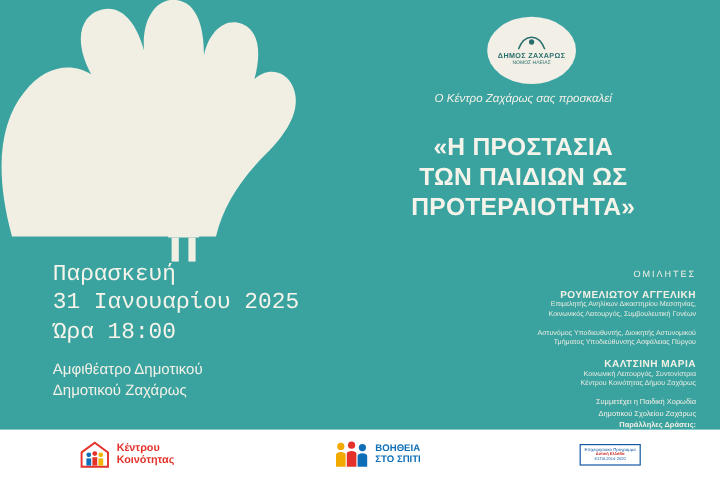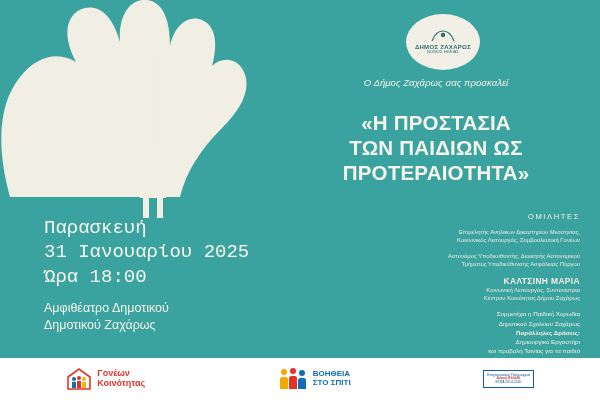--- a/index.html
+++ b/index.html
@@ -140,20 +140,21 @@
     left: 330px;
     top: 212px;
     width: 250px;
     text-align: right;
     color: #f2efe4;
   }
   .speakers-head {
     font-size: 7.6px;
     letter-spacing: 1.6px;
     margin-bottom: 7px;
+    margin-top: 12px;
   }
   .speaker { margin-bottom: 7px; }
   .speaker-name {
     font-size: 8.4px;
     font-weight: bold;
     letter-spacing: .4px;
   }
   .speaker-role {
     font-size: 5.9px;
     line-height: 1.42;
@@ -221,21 +222,21 @@
   <div class="logo">
     <svg class="logo-mark" viewBox="0 0 26 14">
       <path d="M2,12 C5,4 10,2 13,2 C16,2 21,4 24,12" fill="none" stroke="#2a6f6d" stroke-width="1.2"></path>
       <circle cx="13" cy="6" r="2.2" fill="#2a6f6d"></circle>
     </svg>
     <div class="logo-title">ΔΗΜΟΣ ΖΑΧΑΡΩΣ</div>
     <div class="logo-sub">ΝΟΜΟΣ ΗΛΕΙΑΣ</div>
   </div>
 
   <div class="invite">
-    <div class="invite-line">Ο Δήμος Ζαχάρως σας προσκαλεί</div>
+    <div class="invite-line">Ο Κέντρο Ζαχάρως σας προσκαλεί</div>
   </div>
 
   <div class="title">
     <div>«Η ΠΡΟΣΤΑΣΙΑ</div>
     <div>ΤΩΝ ΠΑΙΔΙΩΝ ΩΣ</div>
     <div>ΠΡΟΤΕΡΑΙΟΤΗΤΑ»</div>
   </div>
 
 
   <div class="when">
@@ -246,20 +247,21 @@
 
   <div class="where">
     <div>Αμφιθέατρο Δημοτικού</div>
     <div>Δημοτικού Ζαχάρως</div>
   </div>
 
   <div class="speakers">
     <div class="speakers-head">ΟΜΙΛΗΤΕΣ</div>
 
     <div class="speaker">
+      <div class="speaker-name">ΡΟΥΜΕΛΙΩΤΟΥ ΑΓΓΕΛΙΚΗ</div>
       <div class="speaker-role">Επιμελητής Ανηλίκων Δικαστηρίου Μεσσηνίας,</div>
       <div class="speaker-role">Κοινωνικός Λειτουργός, Συμβουλευτική Γονέων</div>
     </div>
 
     <div class="speaker">
       <div class="speaker-role">Αστυνόμος Υποδιευθυντής, Διοικητής Αστυνομικού</div>
       <div class="speaker-role">Τμήματος Υποδιεύθυνσης Ασφάλειας Πύργου</div>
     </div>
 
     <div class="speaker">
@@ -283,21 +285,21 @@
       <svg width="26" height="24" viewBox="0 0 26 24">
         <path d="M2,10 L13,2 L24,10 L24,22 L2,22 Z" fill="none" stroke="#e4322b" stroke-width="1.6"></path>
         <circle cx="8" cy="12" r="2" fill="#0e6fb8"></circle>
         <circle cx="13" cy="11" r="2" fill="#e4322b"></circle>
         <circle cx="18" cy="12" r="2" fill="#f2b705"></circle>
         <rect x="6" y="15" width="4" height="6" fill="#0e6fb8"></rect>
         <rect x="11" y="14" width="4" height="7" fill="#e4322b"></rect>
         <rect x="16" y="15" width="4" height="6" fill="#f2b705"></rect>
       </svg>
       <div class="sponsor-text">
-        <div>Γονέων</div>
+        <div>Κέντρου</div>
         <div>Κοινότητας</div>
       </div>
     </div>
 
     <div class="sponsor">
       <svg class="mini-figs" width="30" height="24" viewBox="0 0 30 24">
         <circle cx="6" cy="5" r="3" fill="#f2a900"></circle>
         <path d="M2,22 L2,12 C2,9 10,9 10,12 L10,22 Z" fill="#f2a900"></path>
         <circle cx="15" cy="4" r="3" fill="#e4322b"></circle>
         <path d="M11,22 L11,11 C11,8 19,8 19,11 L19,22 Z" fill="#e4322b"></path>

